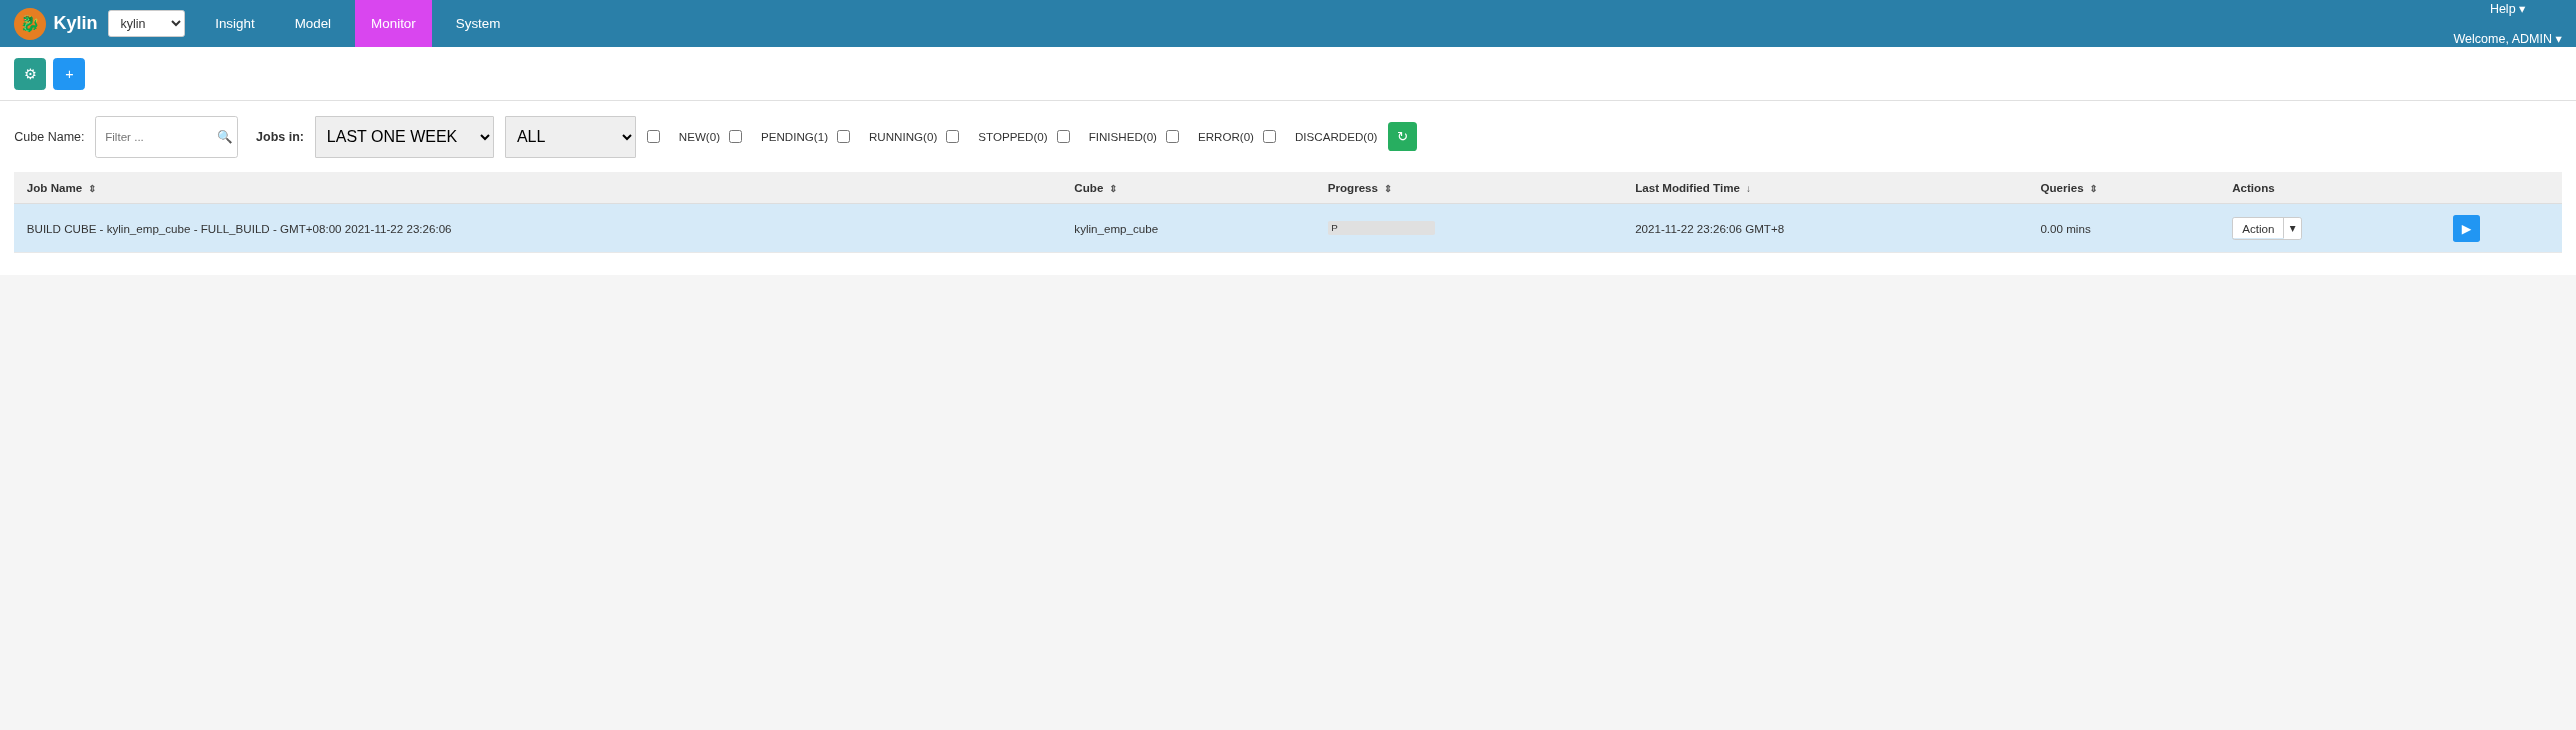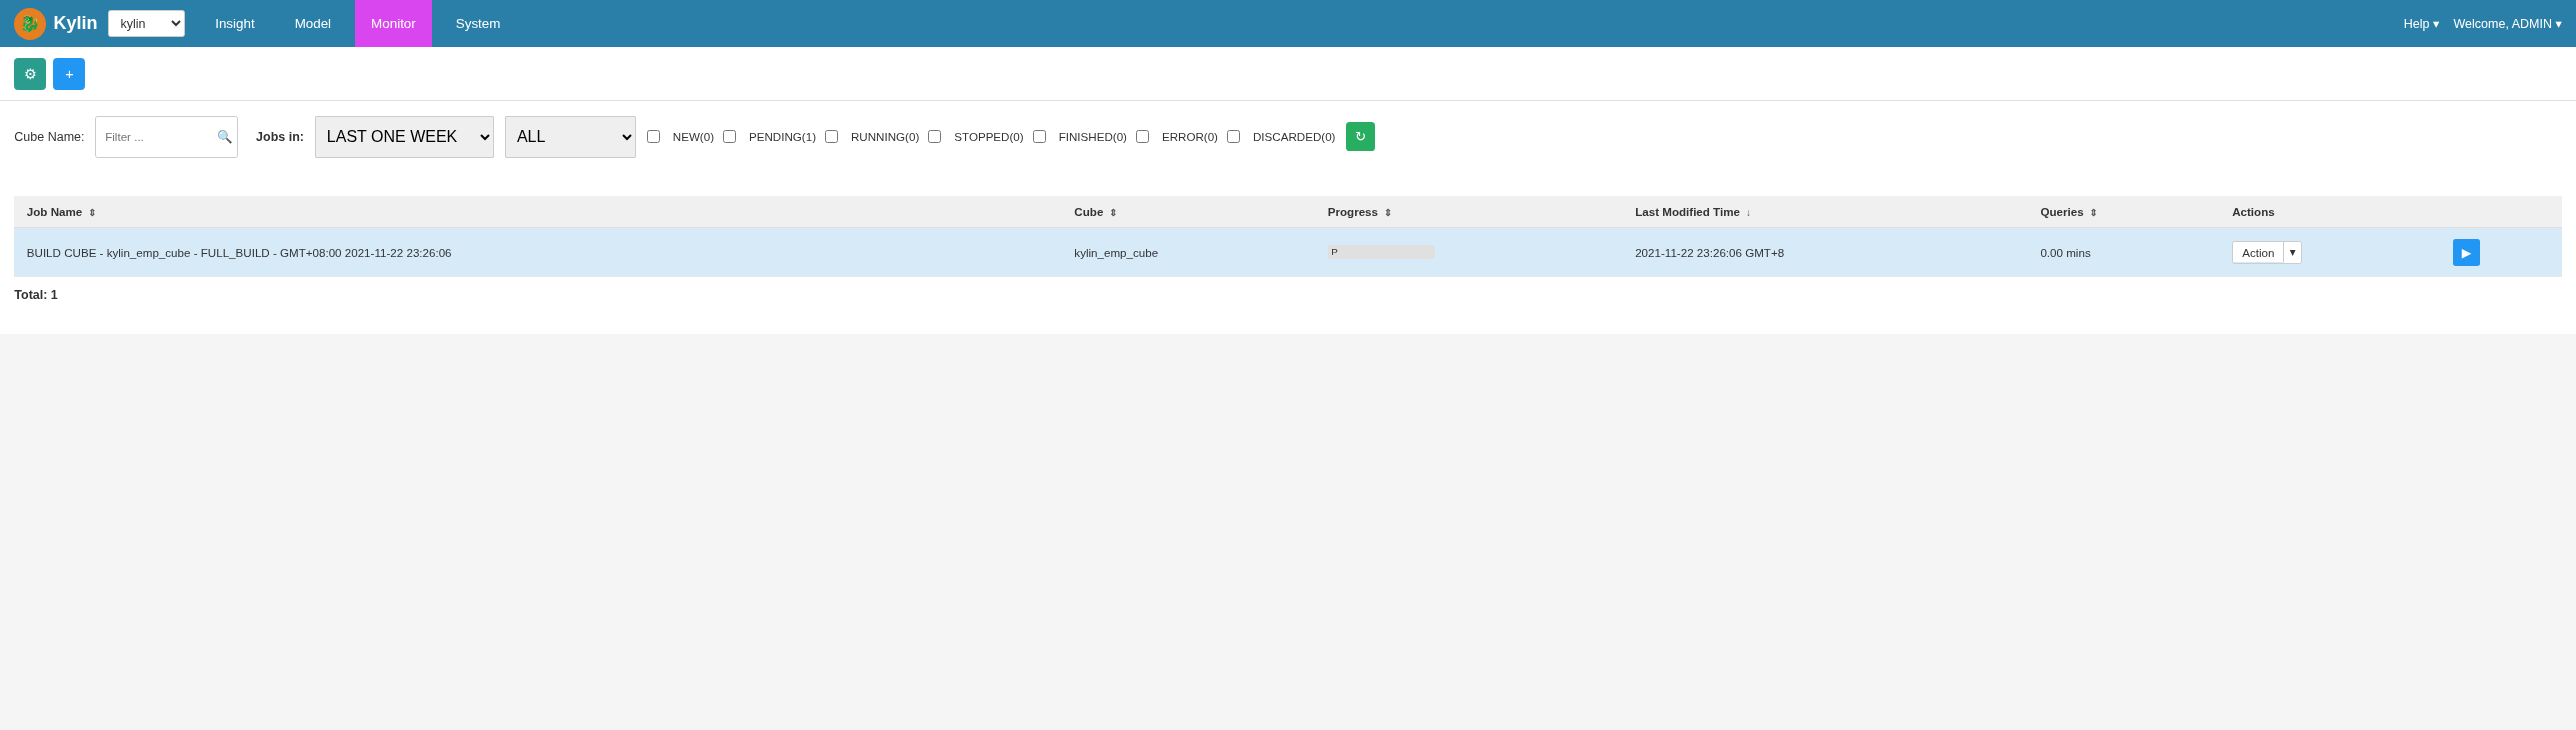--- a/index.html
+++ b/index.html
@@ -60,20 +60,21 @@
       cursor: pointer;
       font-size: 13.4px;
       text-decoration: none;
     }
     .nav-link.active { background: #d946ef; }
     .nav-right {
       display: flex;
       align-items: center;
       gap: 14.3px;
       margin-left: auto;
+      flex-direction: column;
     }
     .nav-help, .nav-user {
       color: #fff;
       font-size: 12.5px;
       cursor: pointer;
     }
 
     
     .toolbar {
       padding: 10.7px 14.3px;
@@ -164,21 +165,21 @@
     }
     .checkbox-group {
       display: flex;
       align-items: center;
       gap: 9px;
       flex-wrap: wrap;
     }
     .checkbox-item {
       display: flex;
       align-items: center;
-      gap: 13px;
+      gap: 19px;
       font-size: 11.6px;
     }
     .refresh-btn {
       width: 29px;
       height: 29px;
       background: #27ae60;
       color: #fff;
       border: none;
       border-radius: 3.6px;
       cursor: pointer;
@@ -187,21 +188,20 @@
       justify-content: center;
       font-size: 13.4px;
     }
 
     
     .table-container { width: 100%; }
     table {
       width: 100%;
       border-collapse: collapse;
       font-size: 11.6px;
-      margin-top: 24px;
     }
     thead tr {
       background: #f0f0f0;
       border-bottom: 1.8px solid #ddd;
     }
     thead th {
       padding: 9px 12.5px;
       text-align: left;
       font-weight: bold;
       white-space: nowrap;
@@ -422,15 +422,14 @@
           <td>
             <button class="detail-btn">
               <span>▶</span>
             </button>
           </td>
         </tr>
       </tbody>
     </table>
   </div>
 
-  <div class="total-row">Total: 1</div>
 </div>
 
 
 </body></html>

